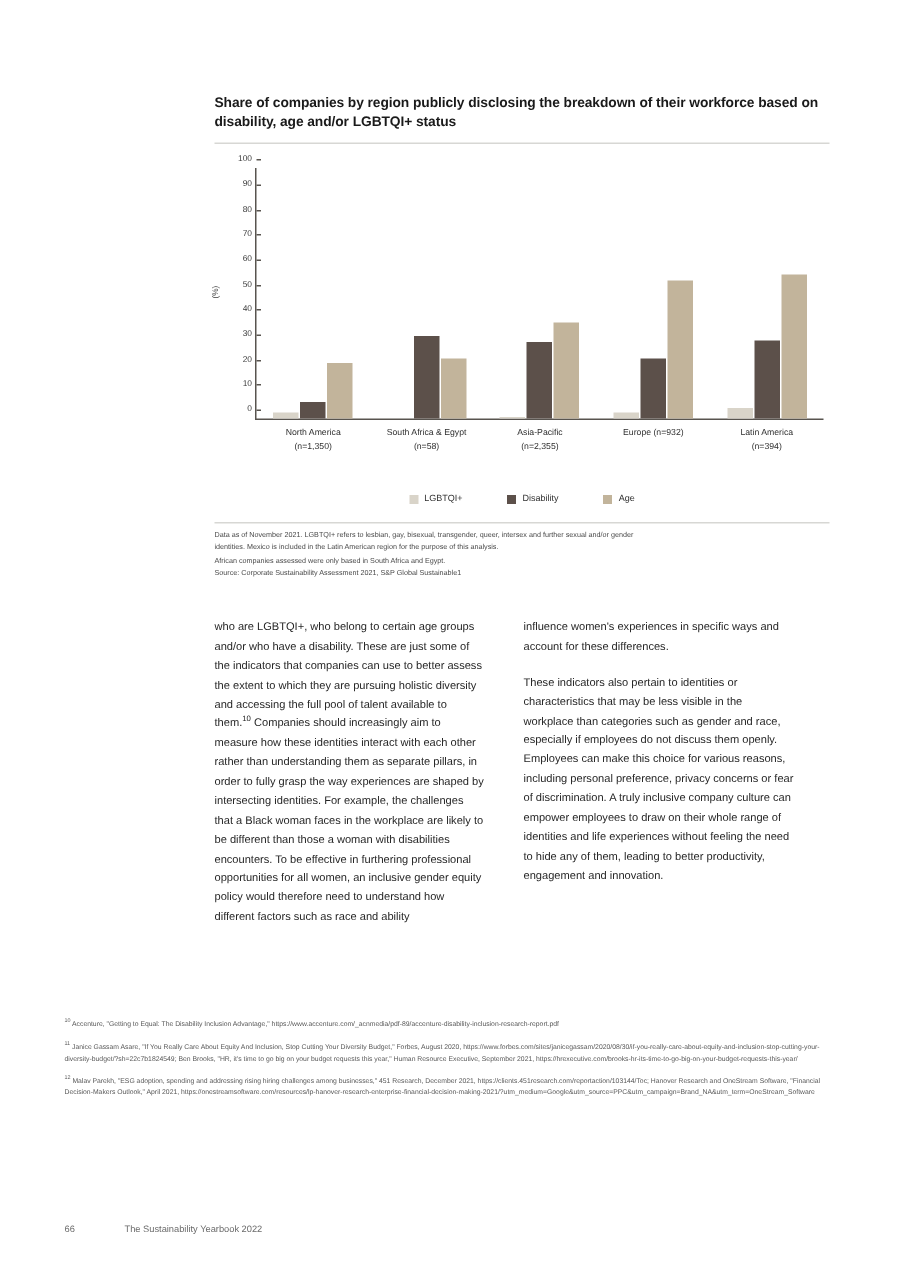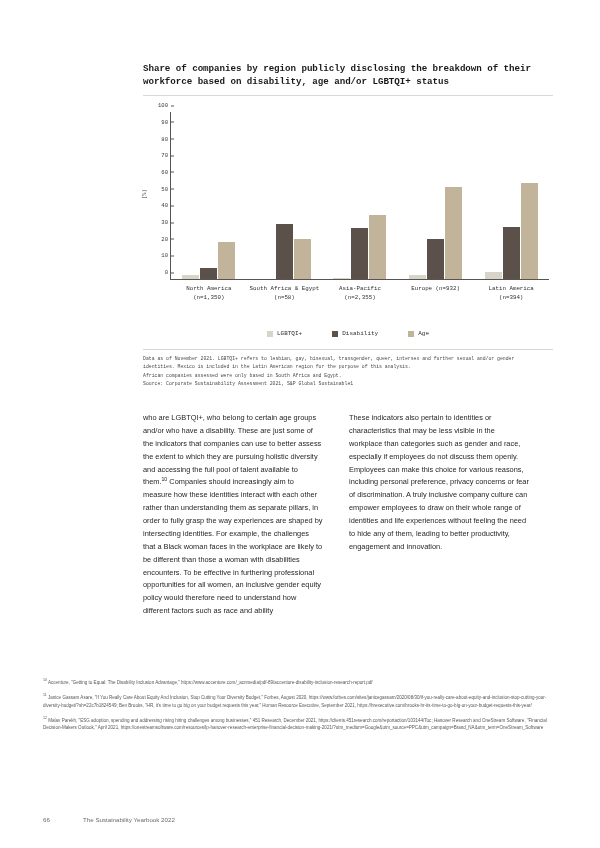--- a/index.html
+++ b/index.html
@@ -15,21 +15,20 @@
     color: #2b2b2b;
     overflow: hidden;
   }
 
   
   .figure {
     position: absolute;
     left: 143px;
     top: 62px;
     width: 410px;
-    font-family: Liberation Mono, monospace;
   }
   .fig-title {
     font-size: 9.2px;
     font-weight: bold;
     line-height: 1.42;
     color: #1a1a1a;
     letter-spacing: -0.05px;
   }
   .fig-rule {
     height: 1px;
@@ -287,20 +286,21 @@
   <div class="fig-note">identities. Mexico is included in the Latin American region for the purpose of this analysis.</div>
   <div class="fig-note">African companies assessed were only based in South Africa and Egypt.</div>
   <div class="fig-note">Source: Corporate Sustainability Assessment 2021, S&amp;P Global Sustainable1</div>
 </div>
 
 <div class="cols">
   <div class="col">
     <p><span>who are LGBTQI+, who belong to certain age groups and/or who have a disability. These are just some of the indicators that companies can use to better assess the extent to which they are pursuing holistic diversity and accessing the full pool of talent available to them.</span><sup>10</sup> <span>Companies should increasingly aim to measure how these identities interact with each other rather than understanding them as separate pillars, in order to fully grasp the way experiences are shaped by intersecting identities. For example, the challenges that a Black woman faces in the workplace are likely to be different than those a woman with disabilities encounters. To be effective in furthering professional opportunities for all women, an inclusive gender equity policy would therefore need to understand how different factors such as race and ability</span></p>
   </div>
   <div class="col">
+    <p>influence women's experiences in specific ways and account for these differences.</p>
     <p>These indicators also pertain to identities or characteristics that may be less visible in the workplace than categories such as gender and race, especially if employees do not discuss them openly. Employees can make this choice for various reasons, including personal preference, privacy concerns or fear of discrimination. A truly inclusive company culture can empower employees to draw on their whole range of identities and life experiences without feeling the need to hide any of them, leading to better productivity, engagement and innovation.</p>
   </div>
 </div>
 
 <div class="footnotes">
   <div class="fn"><sup>10</sup> <span>Accenture, "Getting to Equal: The Disability Inclusion Advantage," https://www.accenture.com/_acnmedia/pdf-89/accenture-disability-inclusion-research-report.pdf</span></div>
   <div class="fn"><sup>11</sup> <span>Janice Gassam Asare, "If You Really Care About Equity And Inclusion, Stop Cutting Your Diversity Budget," Forbes, August 2020, https://www.forbes.com/sites/janicegassam/2020/08/30/if-you-really-care-about-equity-and-inclusion-stop-cutting-your-diversity-budget/?sh=22c7b1824549; Ben Brooks, "HR, it's time to go big on your budget requests this year," Human Resource Executive, September 2021, https://hrexecutive.com/brooks-hr-its-time-to-go-big-on-your-budget-requests-this-year/</span></div>
   <div class="fn"><sup>12</sup> <span>Malav Parekh, "ESG adoption, spending and addressing rising hiring challenges among businesses," 451 Research, December 2021, https://clients.451research.com/reportaction/103144/Toc; Hanover Research and OneStream Software, "Financial Decision-Makers Outlook," April 2021, https://onestreamsoftware.com/resources/lp-hanover-research-enterprise-financial-decision-making-2021/?utm_medium=Google&amp;utm_source=PPC&amp;utm_campaign=Brand_NA&amp;utm_term=OneStream_Software</span></div>
 </div>
 

